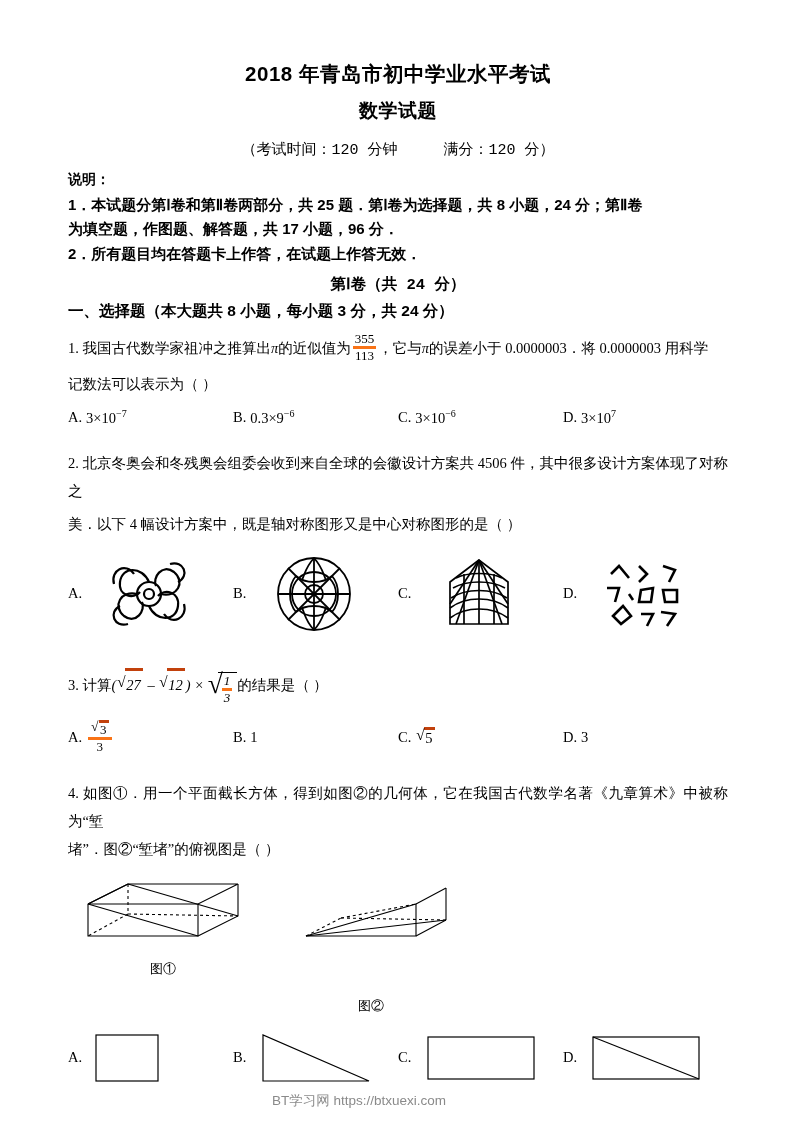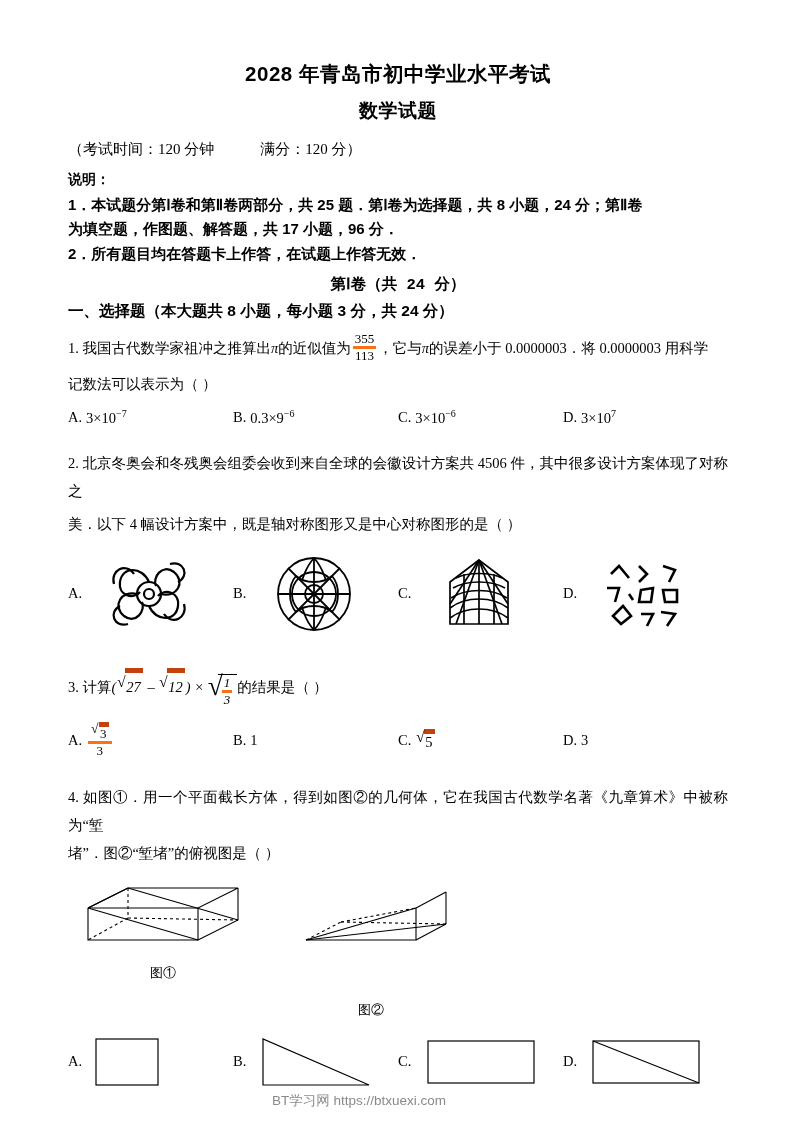--- a/index.html
+++ b/index.html
@@ -38,23 +38,23 @@
   }
   .title2 {
     text-align: center;
     font-family: "Liberation Sans", sans-serif;
     font-weight: bold;
     font-size: 19px;
     letter-spacing: 0.5px;
     margin: 0 0 16px 0;
   }
   .subtitle {
-    text-align: left;
+    text-align: center;
     font-size: 15px;
-    font-family: Liberation Serif, serif;
+    font-family: Liberation Mono, monospace;
     margin: 0 0 12px 0;
   }
   .subtitle .gap { display:inline-block; width: 46px; }
   .note-label {
     font-family: "Liberation Sans", sans-serif;
     font-weight: bold;
     font-size: 14px;
     margin: 0 0 4px 0;
   }
   .note-line {
@@ -112,21 +112,21 @@
     padding-left: 8px;
     margin: 0 1px;
   }
   .sqrt::before {
     content: "√";
     position: absolute;
     left: 0; top: -1px;
     font-size: 1.05em;
   }
   .sqrt > .rad {
-    border-top: 5px solid #c2410c;
+    border-top: 3px solid #c2410c;
     padding: 0 2px 0 1px;
     display: inline-block;
   }
   .sqrtfrac {
     display: inline-block;
     position: relative;
     padding-left: 10px;
     vertical-align: -0.35em;
   }
   .sqrtfrac::before {
@@ -167,21 +167,21 @@
   .lastrow { display:flex; margin-top: 14px; }
   .lastrow > div { width: 165px; display:flex; align-items:center; }
   .lastrow .lab { width: 24px; font-size: 14.5px;}
 </style>
 </head>
 <body>
 
 <div class="page">
   <div class="content">
 
-    <div class="title1">2028 年青岛市初中学业水平考试</div>
+    <div class="title1">2018 年青岛市初中学业水平考试</div>
     <div class="title2">数学试题</div>
 
     <div class="subtitle">
       <span>（考试时间：120 分钟</span><span class="gap"></span><span>满分：120 分）</span>
     </div>
 
     <div class="note-label">说明：</div>
     <div class="note-line">1．本试题分第Ⅰ卷和第Ⅱ卷两部分，共 25 题．第Ⅰ卷为选择题，共 8 小题，24 分；第Ⅱ卷</div>
     <div class="note-line">为填空题，作图题、解答题，共 17 小题，96 分．</div>
     <div class="note-line">2．所有题目均在答题卡上作答，在试题上作答无效．</div>

